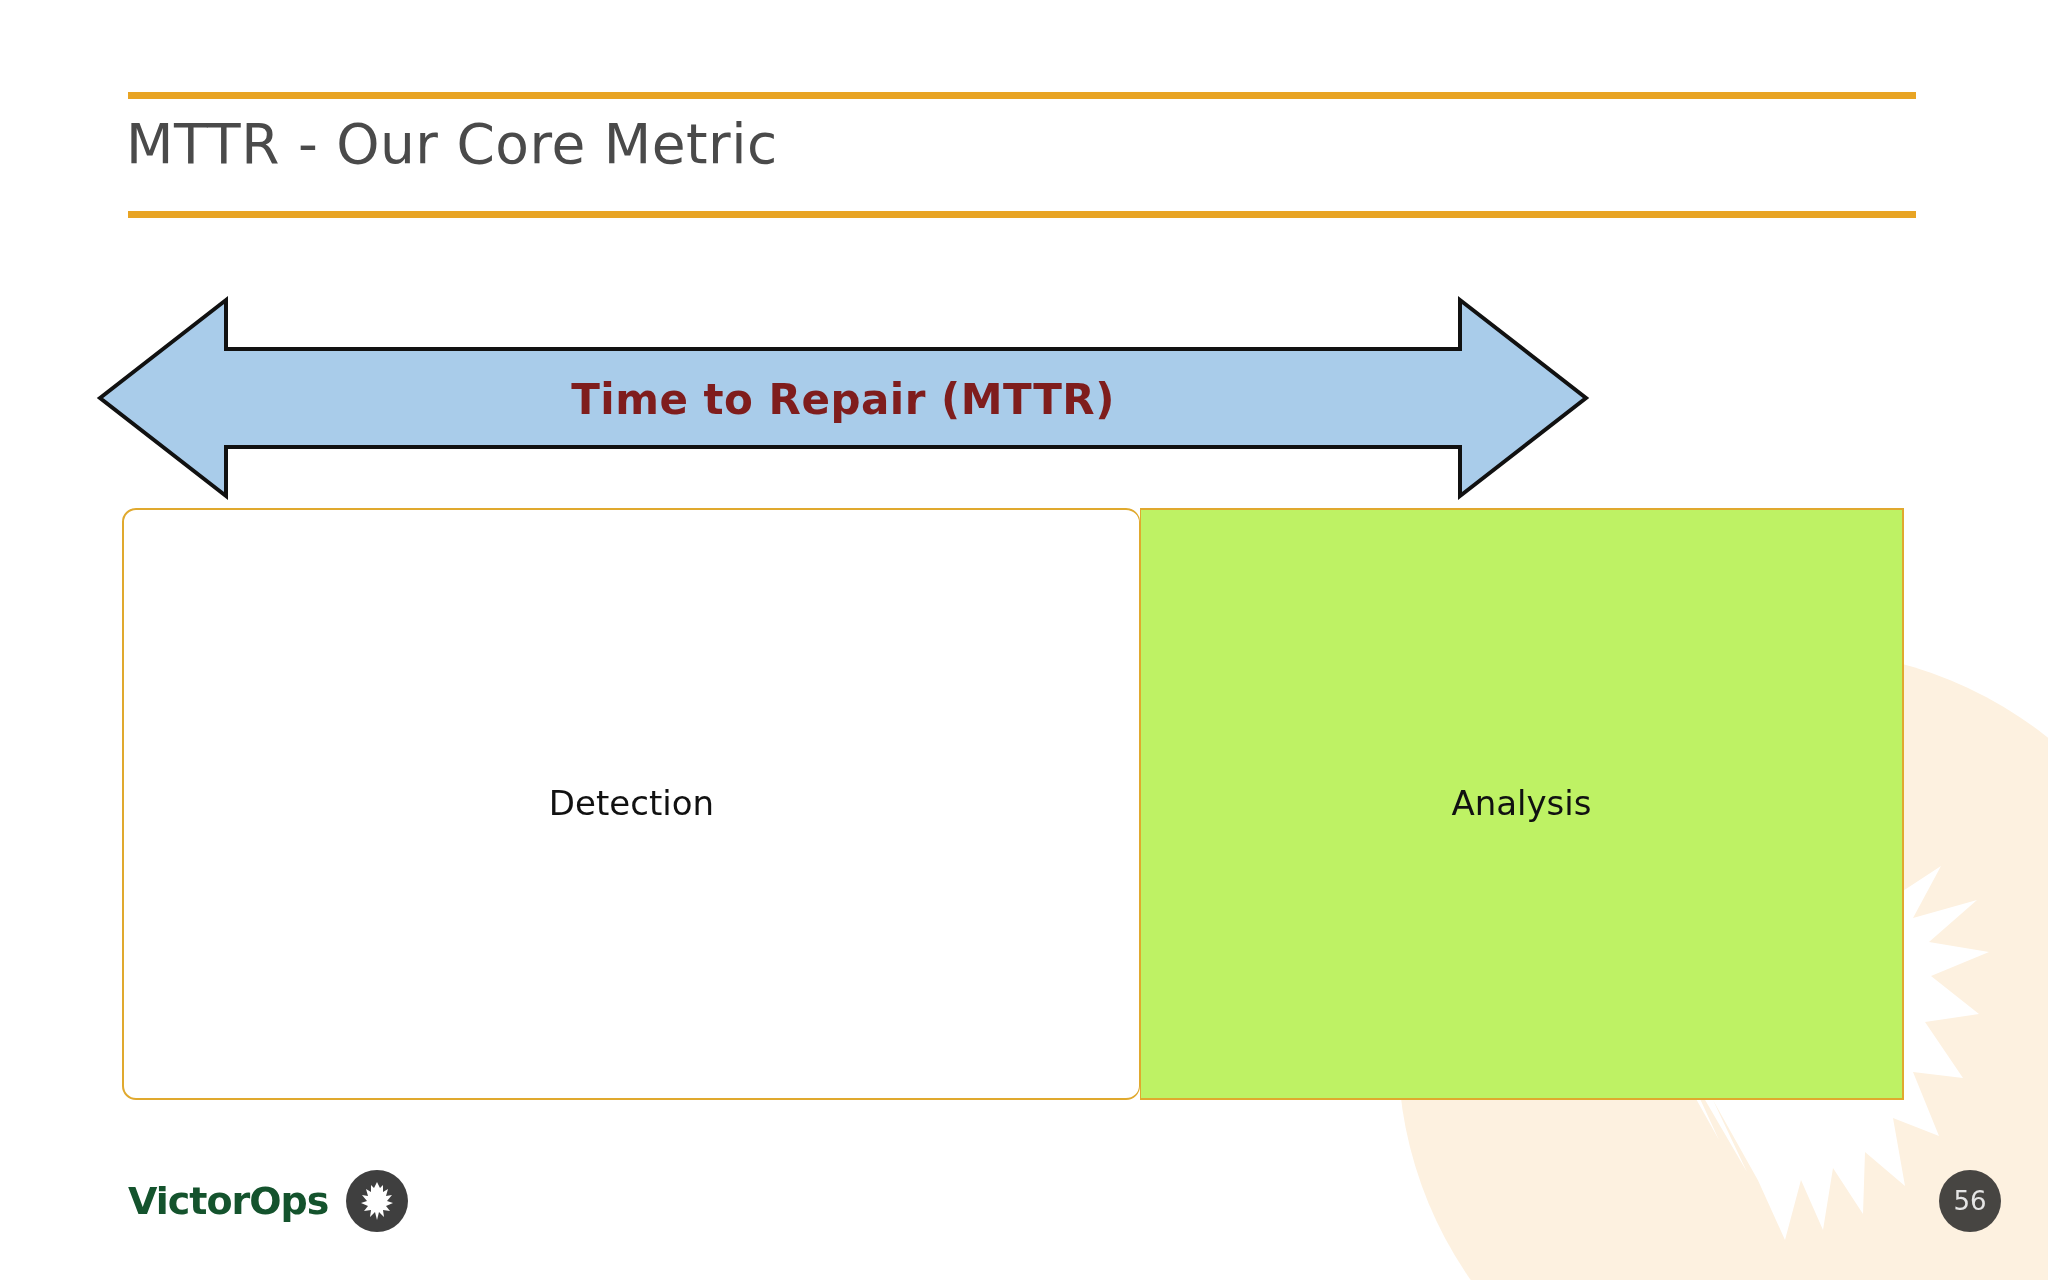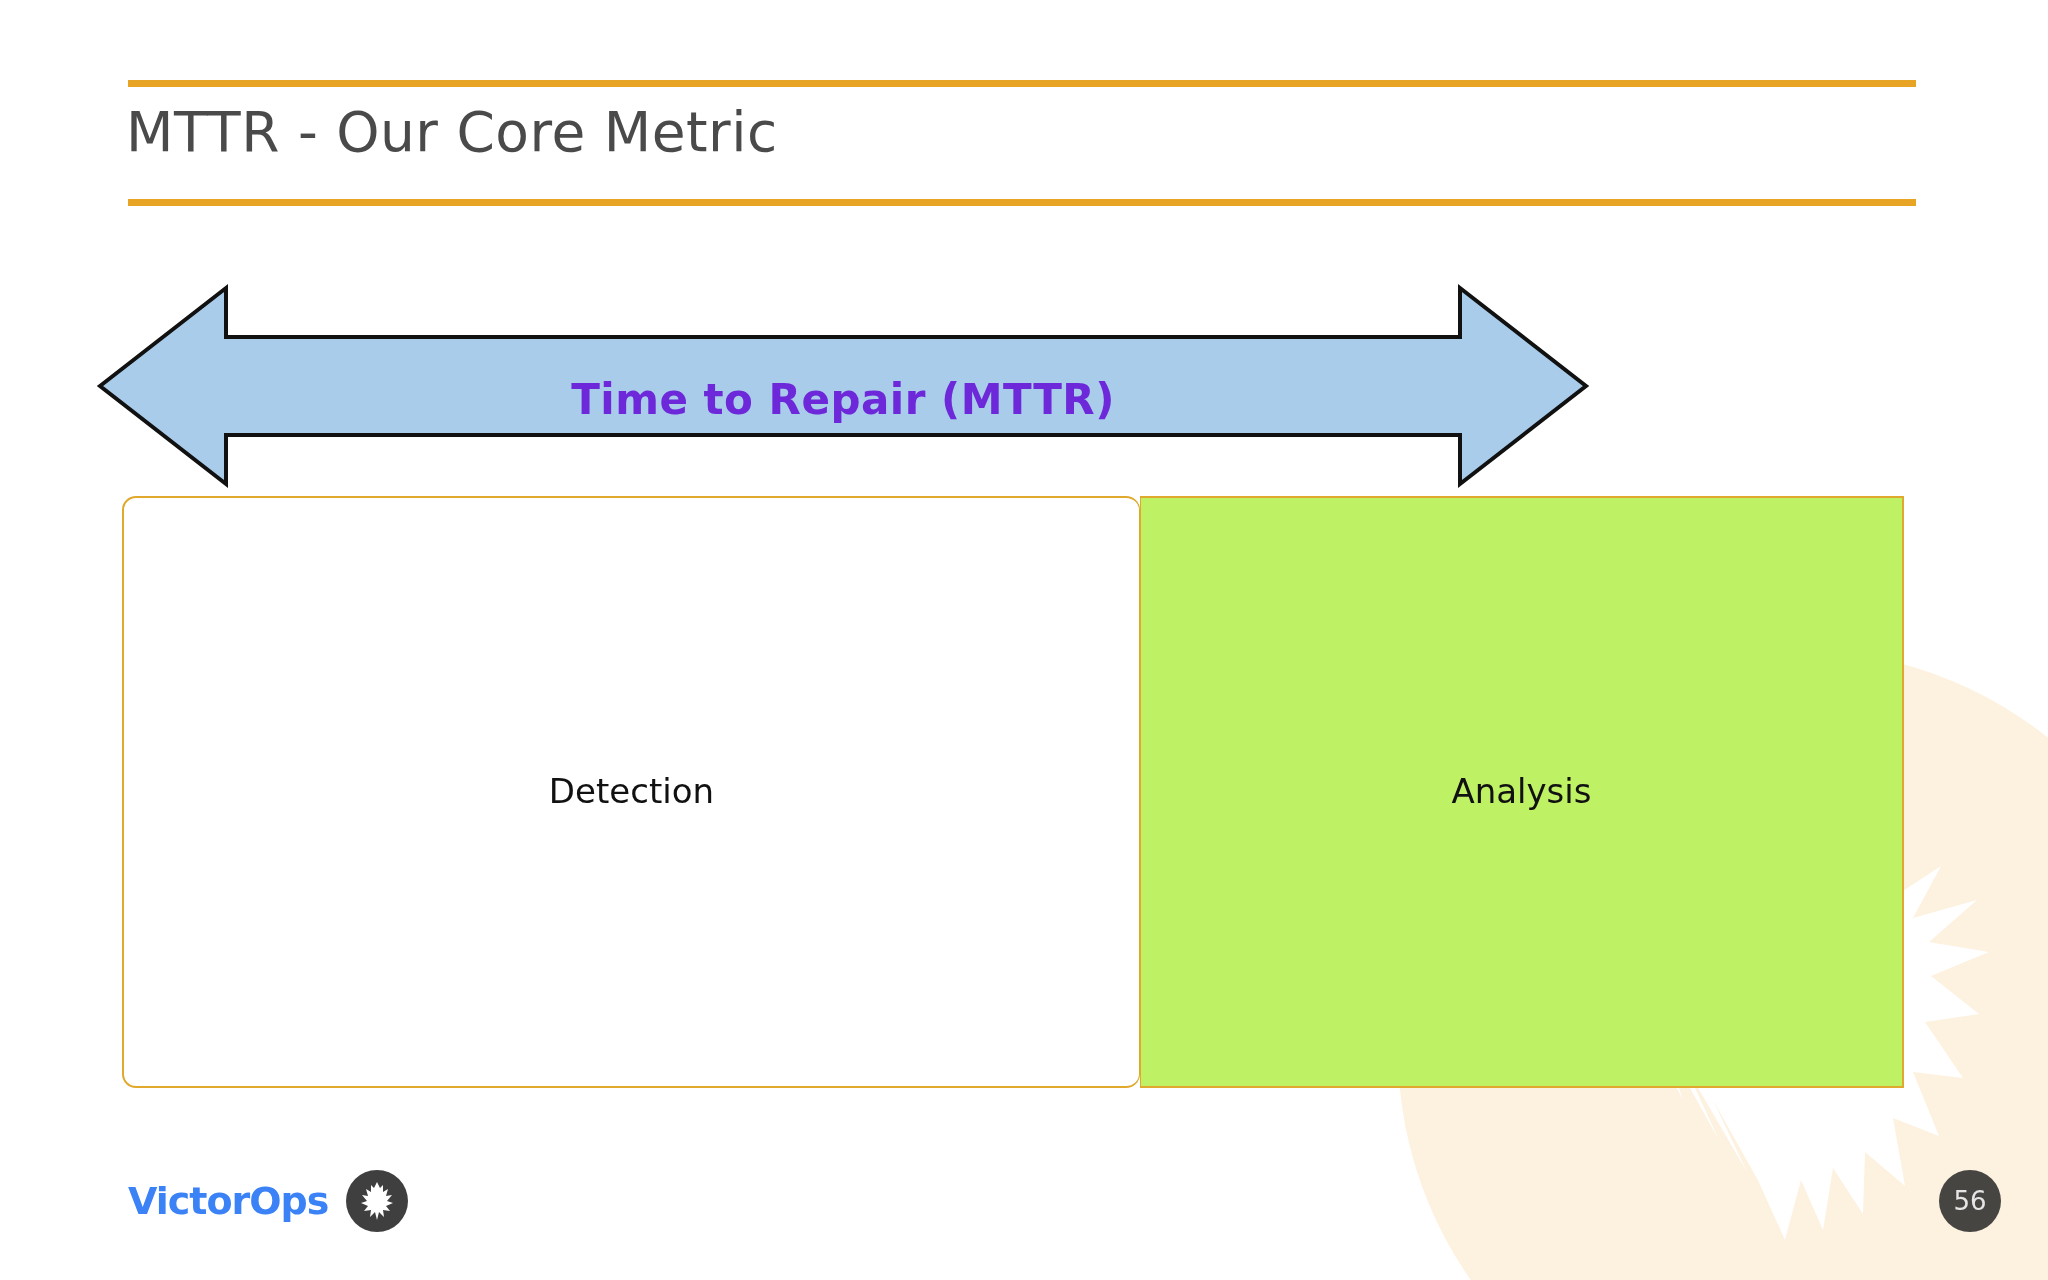--- a/index.html
+++ b/index.html
@@ -13,20 +13,21 @@
     font-family: "DejaVu Sans", sans-serif;
     overflow: hidden;
     position: relative;
   }
 
   #slide {
     position: absolute;
     inset: 0;
     background: #ffffff;
     overflow: hidden;
+    margin-top: 12px;
   }
 
   
   .wm-circle {
     position: absolute;
     right: -150px;
     bottom: -170px;
     width: 800px;
     height: 800px;
     border-radius: 50%;
@@ -73,29 +74,29 @@
     position: absolute;
     left: 96px;
     top: 282px;
     width: 1494px;
     height: 210px;
     z-index: 6;
   }
   .arrow-label {
     position: absolute;
     left: 0;
-    top: 12px;
+    top: 0;
     width: 1494px;
     height: 210px;
     display: flex;
     align-items: center;
     justify-content: center;
     font-size: 42px;
     font-weight: bold;
-    color: #6d28d9;
+    color: #7f1d1d;
     letter-spacing: 0.5px;
     white-space: nowrap;
     pointer-events: none;
   }
 
   
   .phases {
     position: absolute;
     left: 122px;
     top: 496px;
@@ -140,21 +141,21 @@
     left: 128px;
     bottom: 48px;
     display: flex;
     align-items: center;
     gap: 18px;
     z-index: 8;
   }
   .logo-word {
     font-size: 38px;
     font-weight: bold;
-    color: #3b82f6;
+    color: #14532d;
     letter-spacing: -1px;
     font-family: "DejaVu Sans", sans-serif;
   }
   .logo-mark {
     width: 62px;
     height: 62px;
     border-radius: 50%;
     background: #3F3F3F;
     display: flex;
     align-items: center;

